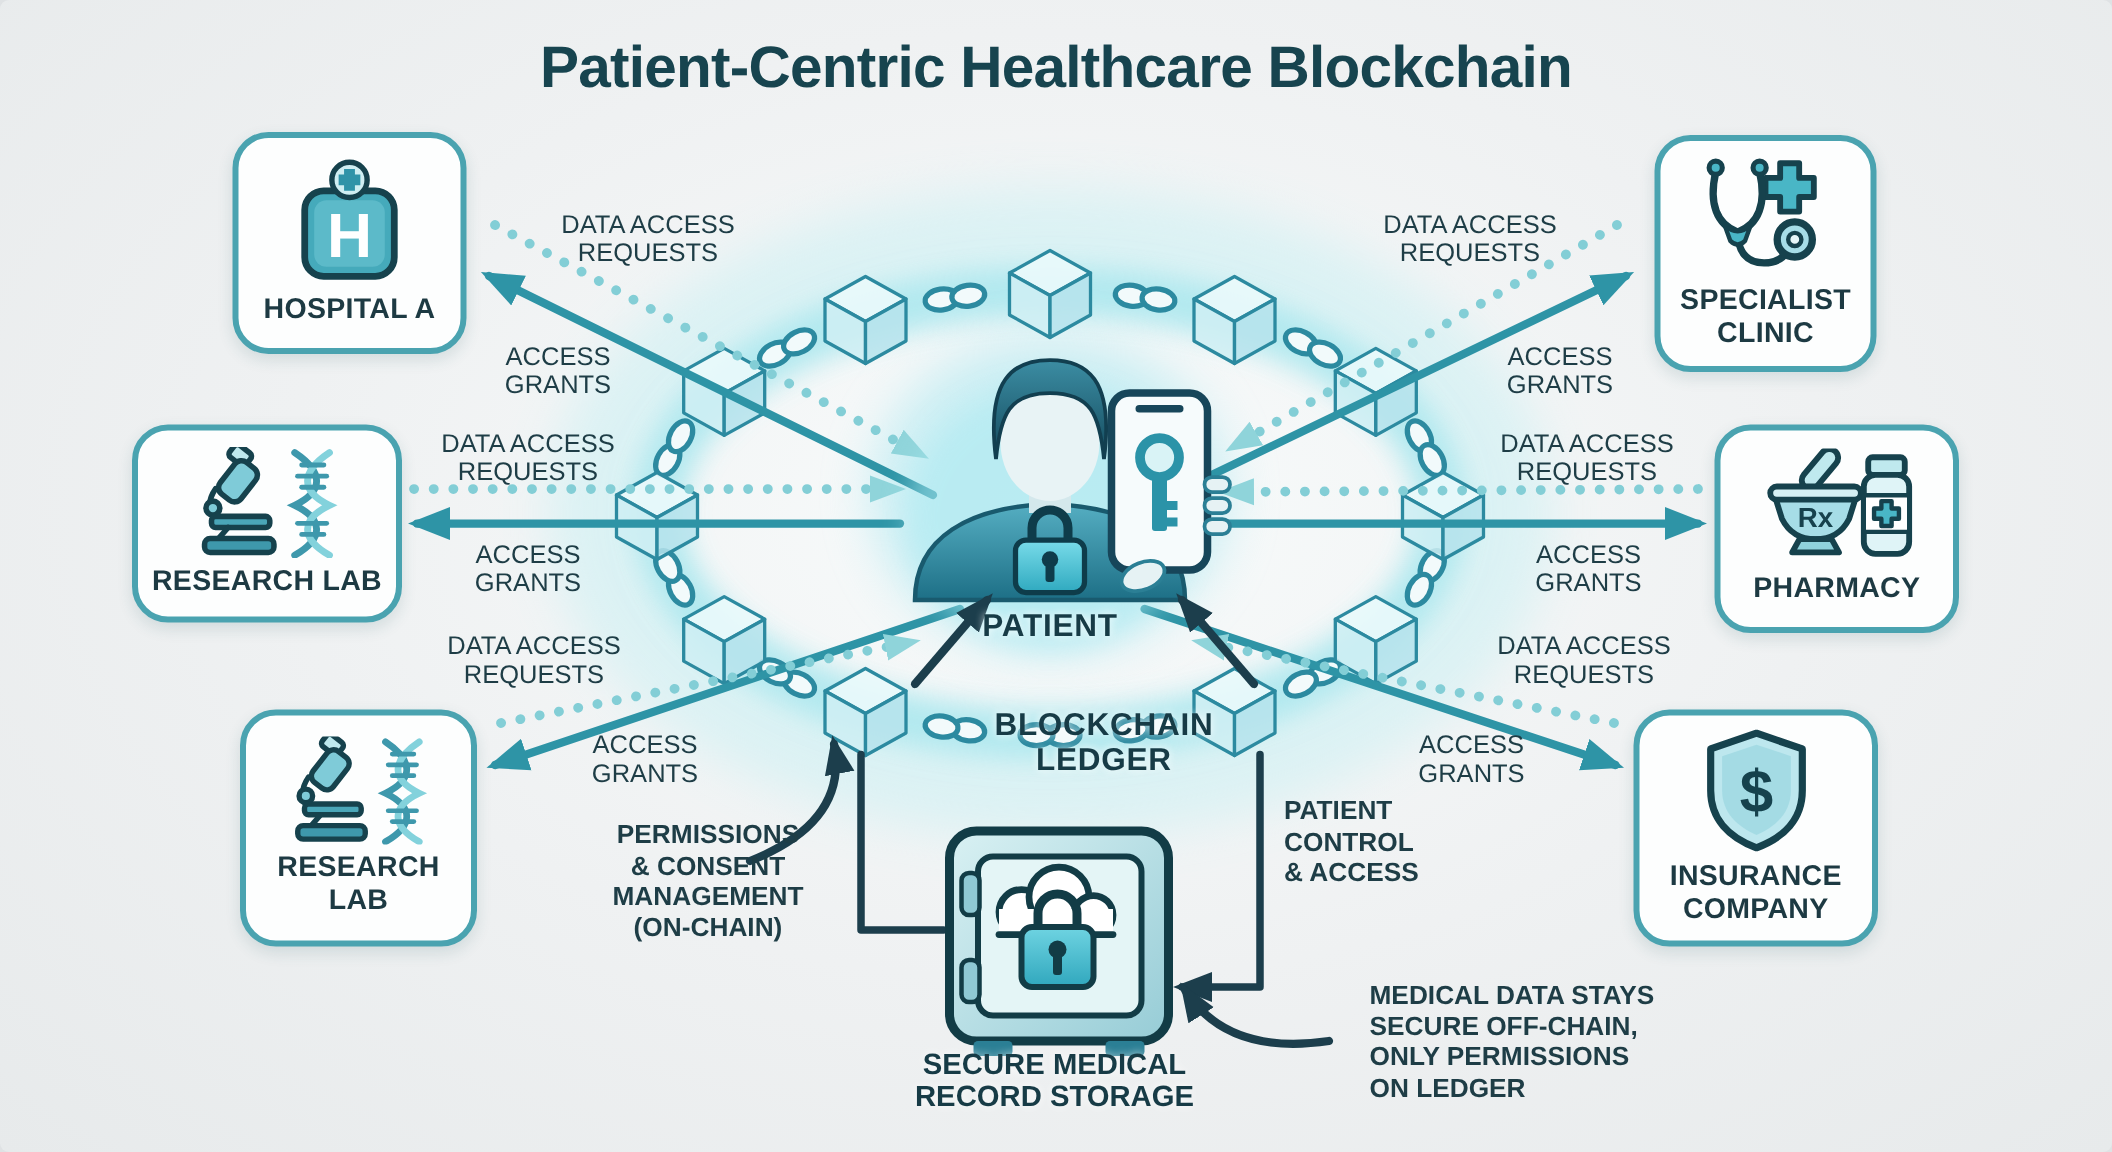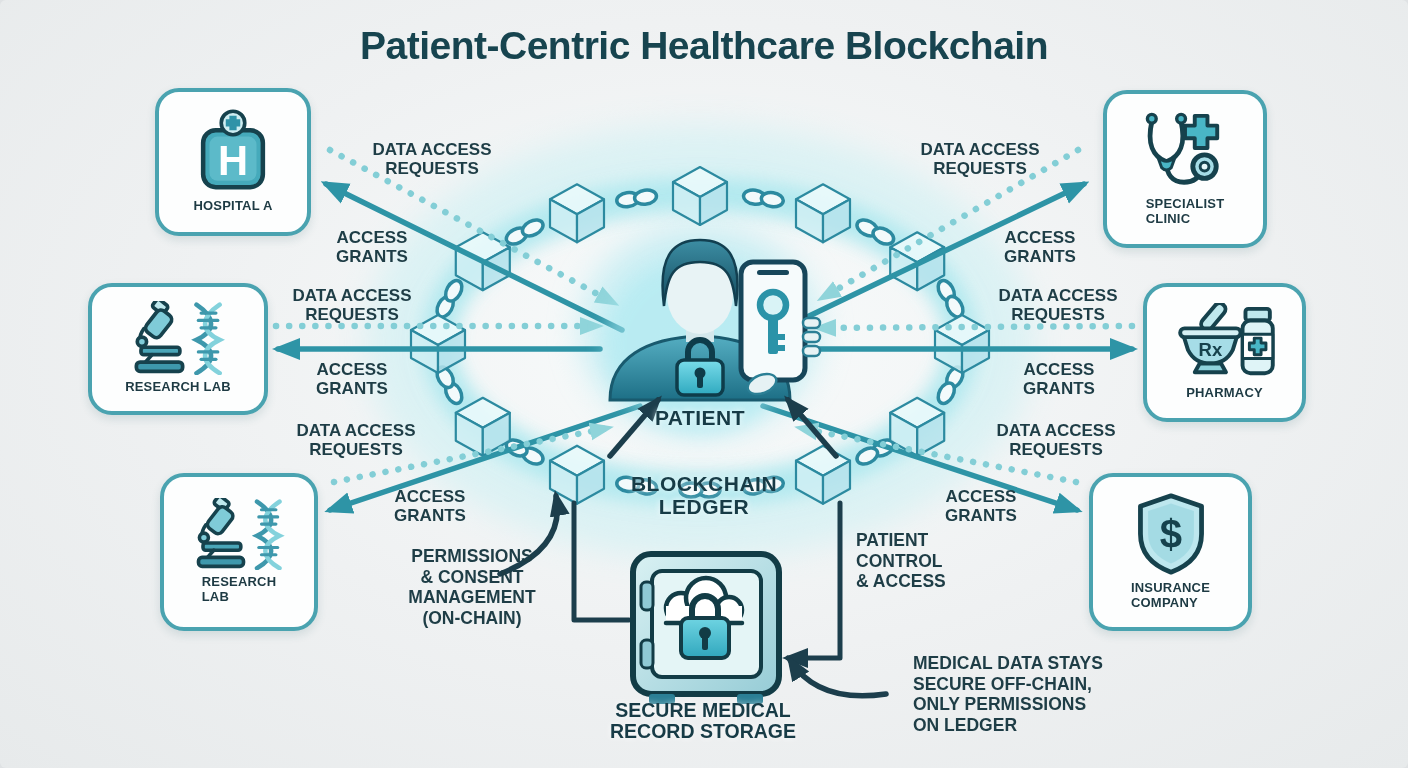--- a/index.html
+++ b/index.html
@@ -15,34 +15,34 @@
     position:absolute;left:704px;top:24px;transform:translateX(-50%);
     font-size:39px;font-weight:700;letter-spacing:-0.5px;color:#17444f;white-space:nowrap;
   }
   .entity-card{
     position:absolute;display:flex;flex-direction:column;align-items:center;justify-content:center;
     gap:5px;padding:8px 6px 10px;
     background:#fdfefe;border:4px solid #4aa3b0;border-radius:24px;
     box-shadow:0 4px 10px rgba(35,90,100,.14);
   }
   .entity-label{
-    font-size:13px;font-weight:700;color:#1d3a43;text-align:left;line-height:1.12;
+    font-size:19px;font-weight:700;color:#1d3a43;text-align:center;line-height:1.12;
     letter-spacing:.2px;white-space:pre-line;
   }
   .flow-label{
     position:absolute;transform:translateX(-50%);text-align:center;
-    font-size:17px;font-weight:700;color:#1e3d46;line-height:1.12;white-space:pre-line;
+    font-size:17px;font-weight:400;color:#1e3d46;line-height:1.12;white-space:pre-line;
   }
   .center-label{
     position:absolute;transform:translateX(-50%);text-align:center;
     font-weight:700;color:#173b46;white-space:pre-line;line-height:1.1;
     text-shadow:0 0 6px rgba(255,255,255,.9);
   }
   #patient-label{left:700px;top:406px;font-size:21px;letter-spacing:.5px;}
-  #ledger-label{left:704px;top:472px;font-size:21px;letter-spacing:.5px;}
+  #ledger-label{left:736px;top:472px;font-size:21px;letter-spacing:.5px;}
   #storage-label{left:703px;top:700px;font-size:19.5px;}
   .annotation{
     position:absolute;font-size:17.5px;font-weight:700;color:#1e3d46;line-height:1.18;
     white-space:pre-line;
   }
   #annotation-permissions{left:462px;top:546px;transform:translateX(-50%);text-align:center;margin-left:10px;}
   #annotation-patient-control{left:856px;top:530px;text-align:left;}
   #annotation-offchain{left:897px;top:653px;text-align:left;margin-left:16px;}
 </style>
 </head>
@@ -295,21 +295,21 @@
     <svg width="76" height="86" viewBox="0 0 84 92">
       <rect x="9" y="23" width="66" height="63" rx="14" fill="#45aabb" stroke="#16424d" stroke-width="5"></rect>
       <rect x="16" y="30" width="52" height="49" rx="9" fill="#6cc4d2" opacity="0.6"></rect>
       <circle cx="42" cy="15" r="13" fill="#cfeef2" stroke="#16424d" stroke-width="4"></circle>
       <path d="M 38,7 h 8 v 4 h 4 v 8 h -4 v 4 h -8 v -4 h -4 v -8 h 4 Z" fill="#2f93a8"></path>
       <text x="42" y="72" text-anchor="middle" font-size="46" font-weight="bold" fill="#ffffff" font-family="Liberation Sans, sans-serif">H</text>
     </svg>
     <div class="entity-label">HOSPITAL A</div>
   </div>
 
-  <div class="entity-card" style="left:1103px;top:90px;width:164px;height:158px;">
+  <div class="entity-card" style="left:1103px;top:90px;width:148px;height:158px;">
     <svg width="94" height="82" viewBox="0 0 96 84">
       <path d="M 58,6 h 13 v 10 h 10 v 13 h -10 v 10 h -13 v -10 h -10 v -13 h 10 Z" fill="#49b6c6" stroke="#16424d" stroke-width="4" stroke-linejoin="round"></path>
       <g fill="none" stroke="#16424d" stroke-width="5" stroke-linecap="round">
         <path d="M 14,12 C 9,34 15,48 29,53 C 43,48 49,34 44,12"></path>
         <path d="M 29,53 C 29,66 35,74 47,74 C 58,74 63,68 65,61"></path>
       </g>
       <circle cx="14" cy="9" r="4.5" fill="#49b6c6" stroke="#16424d" stroke-width="3.5"></circle>
       <circle cx="44" cy="9" r="4.5" fill="#49b6c6" stroke="#16424d" stroke-width="3.5"></circle>
       <path d="M 20,48 q 9,9 18,0 l -4,11 q -5,5 -10,0 Z" fill="#49b6c6" stroke="#16424d" stroke-width="3" stroke-linejoin="round"></path>
       <circle cx="68" cy="58" r="12" fill="#a6dde7" stroke="#16424d" stroke-width="5"></circle>

